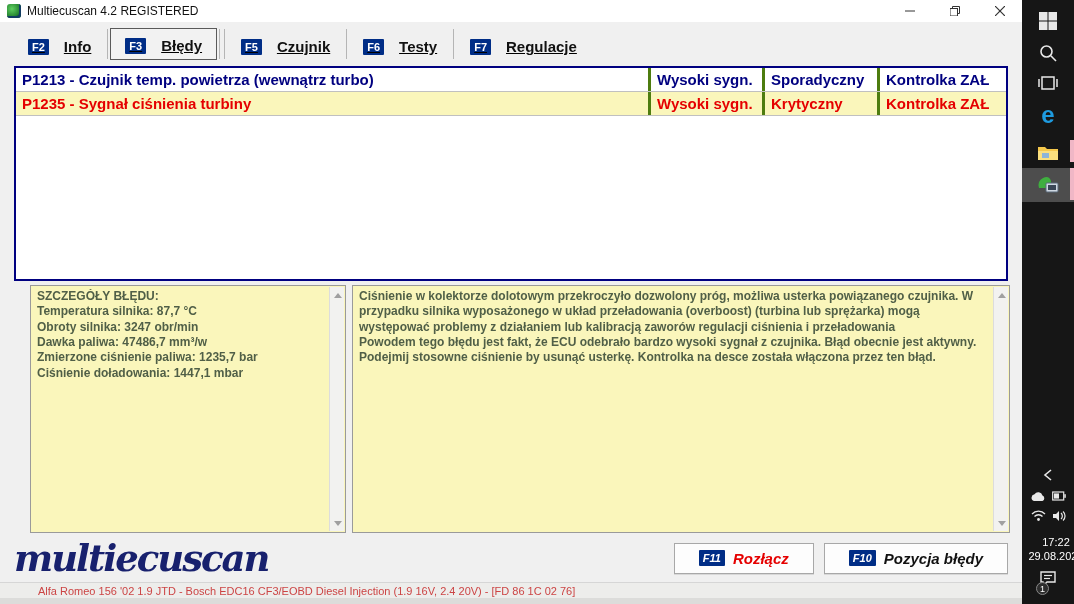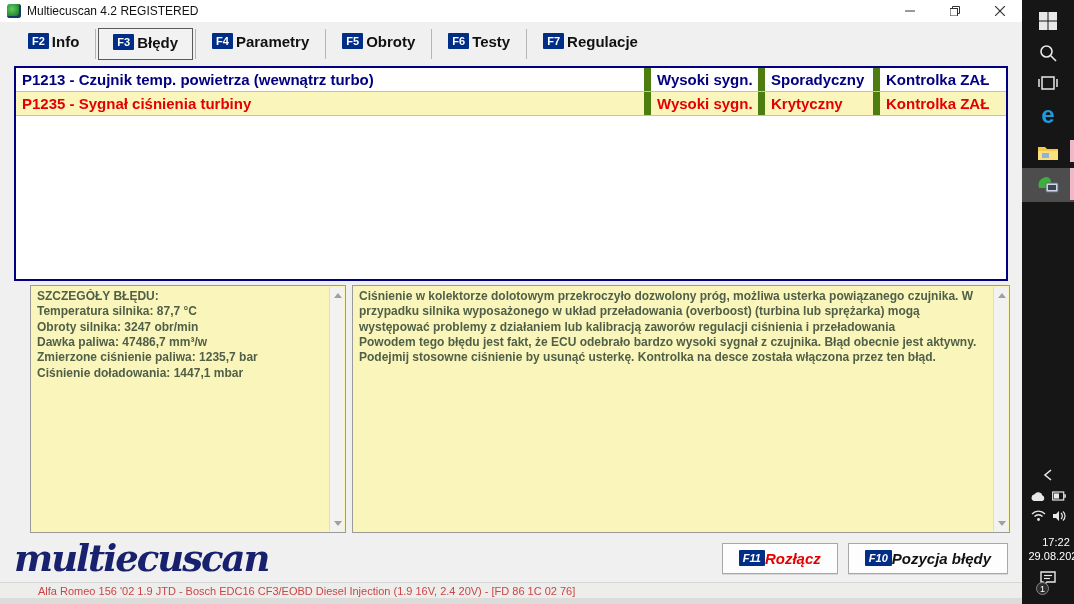--- a/index.html
+++ b/index.html
@@ -12,30 +12,30 @@
 
   .titlebar { position:absolute; left:0; top:0; right:0; height:22px; background:#ffffff; display:flex; align-items:center; }
   .app-icon { width:14px; height:14px; margin-left:7px; margin-right:6px; border-radius:3px;
               background:radial-gradient(circle at 35% 35%, #5fcf60, #1d7a2a 70%); box-shadow:inset -2px -2px 0 #123c63; }
   .title-text { font-size:12px; color:#111; }
   .win-controls { margin-left:auto; display:flex; height:22px; }
   .win-btn { width:45px; height:22px; display:flex; align-items:center; justify-content:center; }
   .win-btn svg { display:block; }
 
   .tabbar { position:absolute; left:0; top:22px; right:0; height:44px; background:#f0f0f0; display:flex; align-items:center; padding-left:14px; }
-  .tab { display:flex; align-items:flex-start; gap:3px; padding:5px 14px; height:32px; cursor:default; }
+  .tab { display:flex; align-items:flex-end; gap:15px; padding:5px 14px; height:32px; cursor:default;text-decoration:underline; }
   .tab.active { border:1px solid #5a5a5a; background:#f2f2f2; }
   .tab-divider { width:1px; height:30px; background:#b5b5b5; margin:0 2px; }
   .fkey { background:#002d86; color:#fff; font-weight:bold; font-size:11px; padding:1px 4px; line-height:14px; border-radius:1px; }
   .tab-label { font-weight:bold; font-size:15px; color:#111; }
 
   
   .error-table { position:absolute; left:14px; top:66px; width:994px; height:215px; background:#ffffff; border:2px solid #000080; }
   .err-row { display:grid; grid-template-columns:1fr 114px 115px 126px; height:24px; border-bottom:1px solid #c0c0c0; }
-  .err-cell { display:flex; align-items:center; padding:0 6px; font-weight:bold; font-size:15px; white-space:nowrap; overflow:hidden; border-right:7px solid #4d7c0f; }
+  .err-cell { display:flex; align-items:center; padding:0 6px; font-weight:bold; font-size:15px; white-space:nowrap; overflow:hidden; border-right:3px solid #4d7c0f; }
   .err-cell:last-child { border-right:none; }
   .row-normal { background:#ffffff; color:#000080; }
   .row-critical { background:#faf6bb; color:#e50000; }
 
   
   .panels { position:absolute; left:30px; top:285px; width:980px; height:248px; display:flex; gap:6px; }
   .ybox { background:#faf6bb; border:1px solid #9a9a9a; position:relative; height:100%; }
   .ybox-left { width:316px; }
   .ybox-right { flex:1; }
   .ybox-content { position:absolute; inset:3px 18px 3px 6px; overflow:hidden; color:#505f47; font-weight:bold; font-size:12px; line-height:1.28; }
@@ -43,21 +43,21 @@
   .sb-arrow { position:absolute; left:0; width:15px; height:16px; display:flex; align-items:center; justify-content:center; color:#9a9a9a; font-size:9px; }
   .sb-up { top:0; } .sb-down { bottom:0; }
   .tri-up { width:0; height:0; border-left:4px solid transparent; border-right:4px solid transparent; border-bottom:5px solid #a0a0a0; }
   .tri-down { width:0; height:0; border-left:4px solid transparent; border-right:4px solid transparent; border-top:5px solid #a0a0a0; }
   .desc-par { margin:0; }
 
   
   .footer { position:absolute; left:14px; top:537px; width:994px; height:42px; display:flex; align-items:center;font-style:italic; }
   .logo { font-family:"DejaVu Serif", serif; font-weight:bold; font-size:37px; color:#18216e; letter-spacing:-2px; line-height:1; }
   .footer-buttons { margin-left:auto; display:flex; gap:10px; }
-  .fbtn { display:flex; align-items:center; background:#fdfdfd; border:1px solid #a8a8a8; box-shadow:0 1px 0 #d8d8d8; padding:5px 16px; height:31px; cursor:default; }
+  .fbtn { display:flex; align-items:center; gap:8px; background:#fdfdfd; border:1px solid #a8a8a8; box-shadow:0 1px 0 #d8d8d8; padding:5px 24px; height:31px; cursor:default; }
   .fbtn-label { font-weight:bold; font-size:15px; color:#111; }
   .fbtn-danger .fbtn-label { color:#e50000; }
 
   
   .statusbar { position:absolute; left:0; top:582px; width:1022px; height:16px; background:#ededeb; border-top:1px solid #d6d6d6; display:flex; align-items:center; }
   .status-text { color:#cc4444; font-size:11px; padding-left:38px; white-space:nowrap; }
   .window-bottom-strip { position:absolute; left:0; top:598px; width:1022px; height:6px; background:#dcdcda; }
 
   
   .taskbar { position:absolute; right:0; top:0; width:52px; height:604px; background:#161616; }
@@ -103,28 +103,24 @@
       <div class="tab">
         <span class="fkey">F2</span>
         <span class="tab-label">Info</span>
       </div>
       <div class="tab-divider"></div>
       <div class="tab active">
         <span class="fkey">F3</span>
         <span class="tab-label">Błędy</span>
       </div>
       <div class="tab-divider"></div>
-      <div class="tab">
-        <span class="fkey">F4</span>
-        <span class="tab-label">Parametry</span>
-      </div>
       <div class="tab-divider"></div>
       <div class="tab">
         <span class="fkey">F5</span>
-        <span class="tab-label">Obroty</span>
+        <span class="tab-label">Czujnik</span>
       </div>
       <div class="tab-divider"></div>
       <div class="tab">
         <span class="fkey">F6</span>
         <span class="tab-label">Testy</span>
       </div>
       <div class="tab-divider"></div>
       <div class="tab">
         <span class="fkey">F7</span>
         <span class="tab-label">Regulacje</span>

